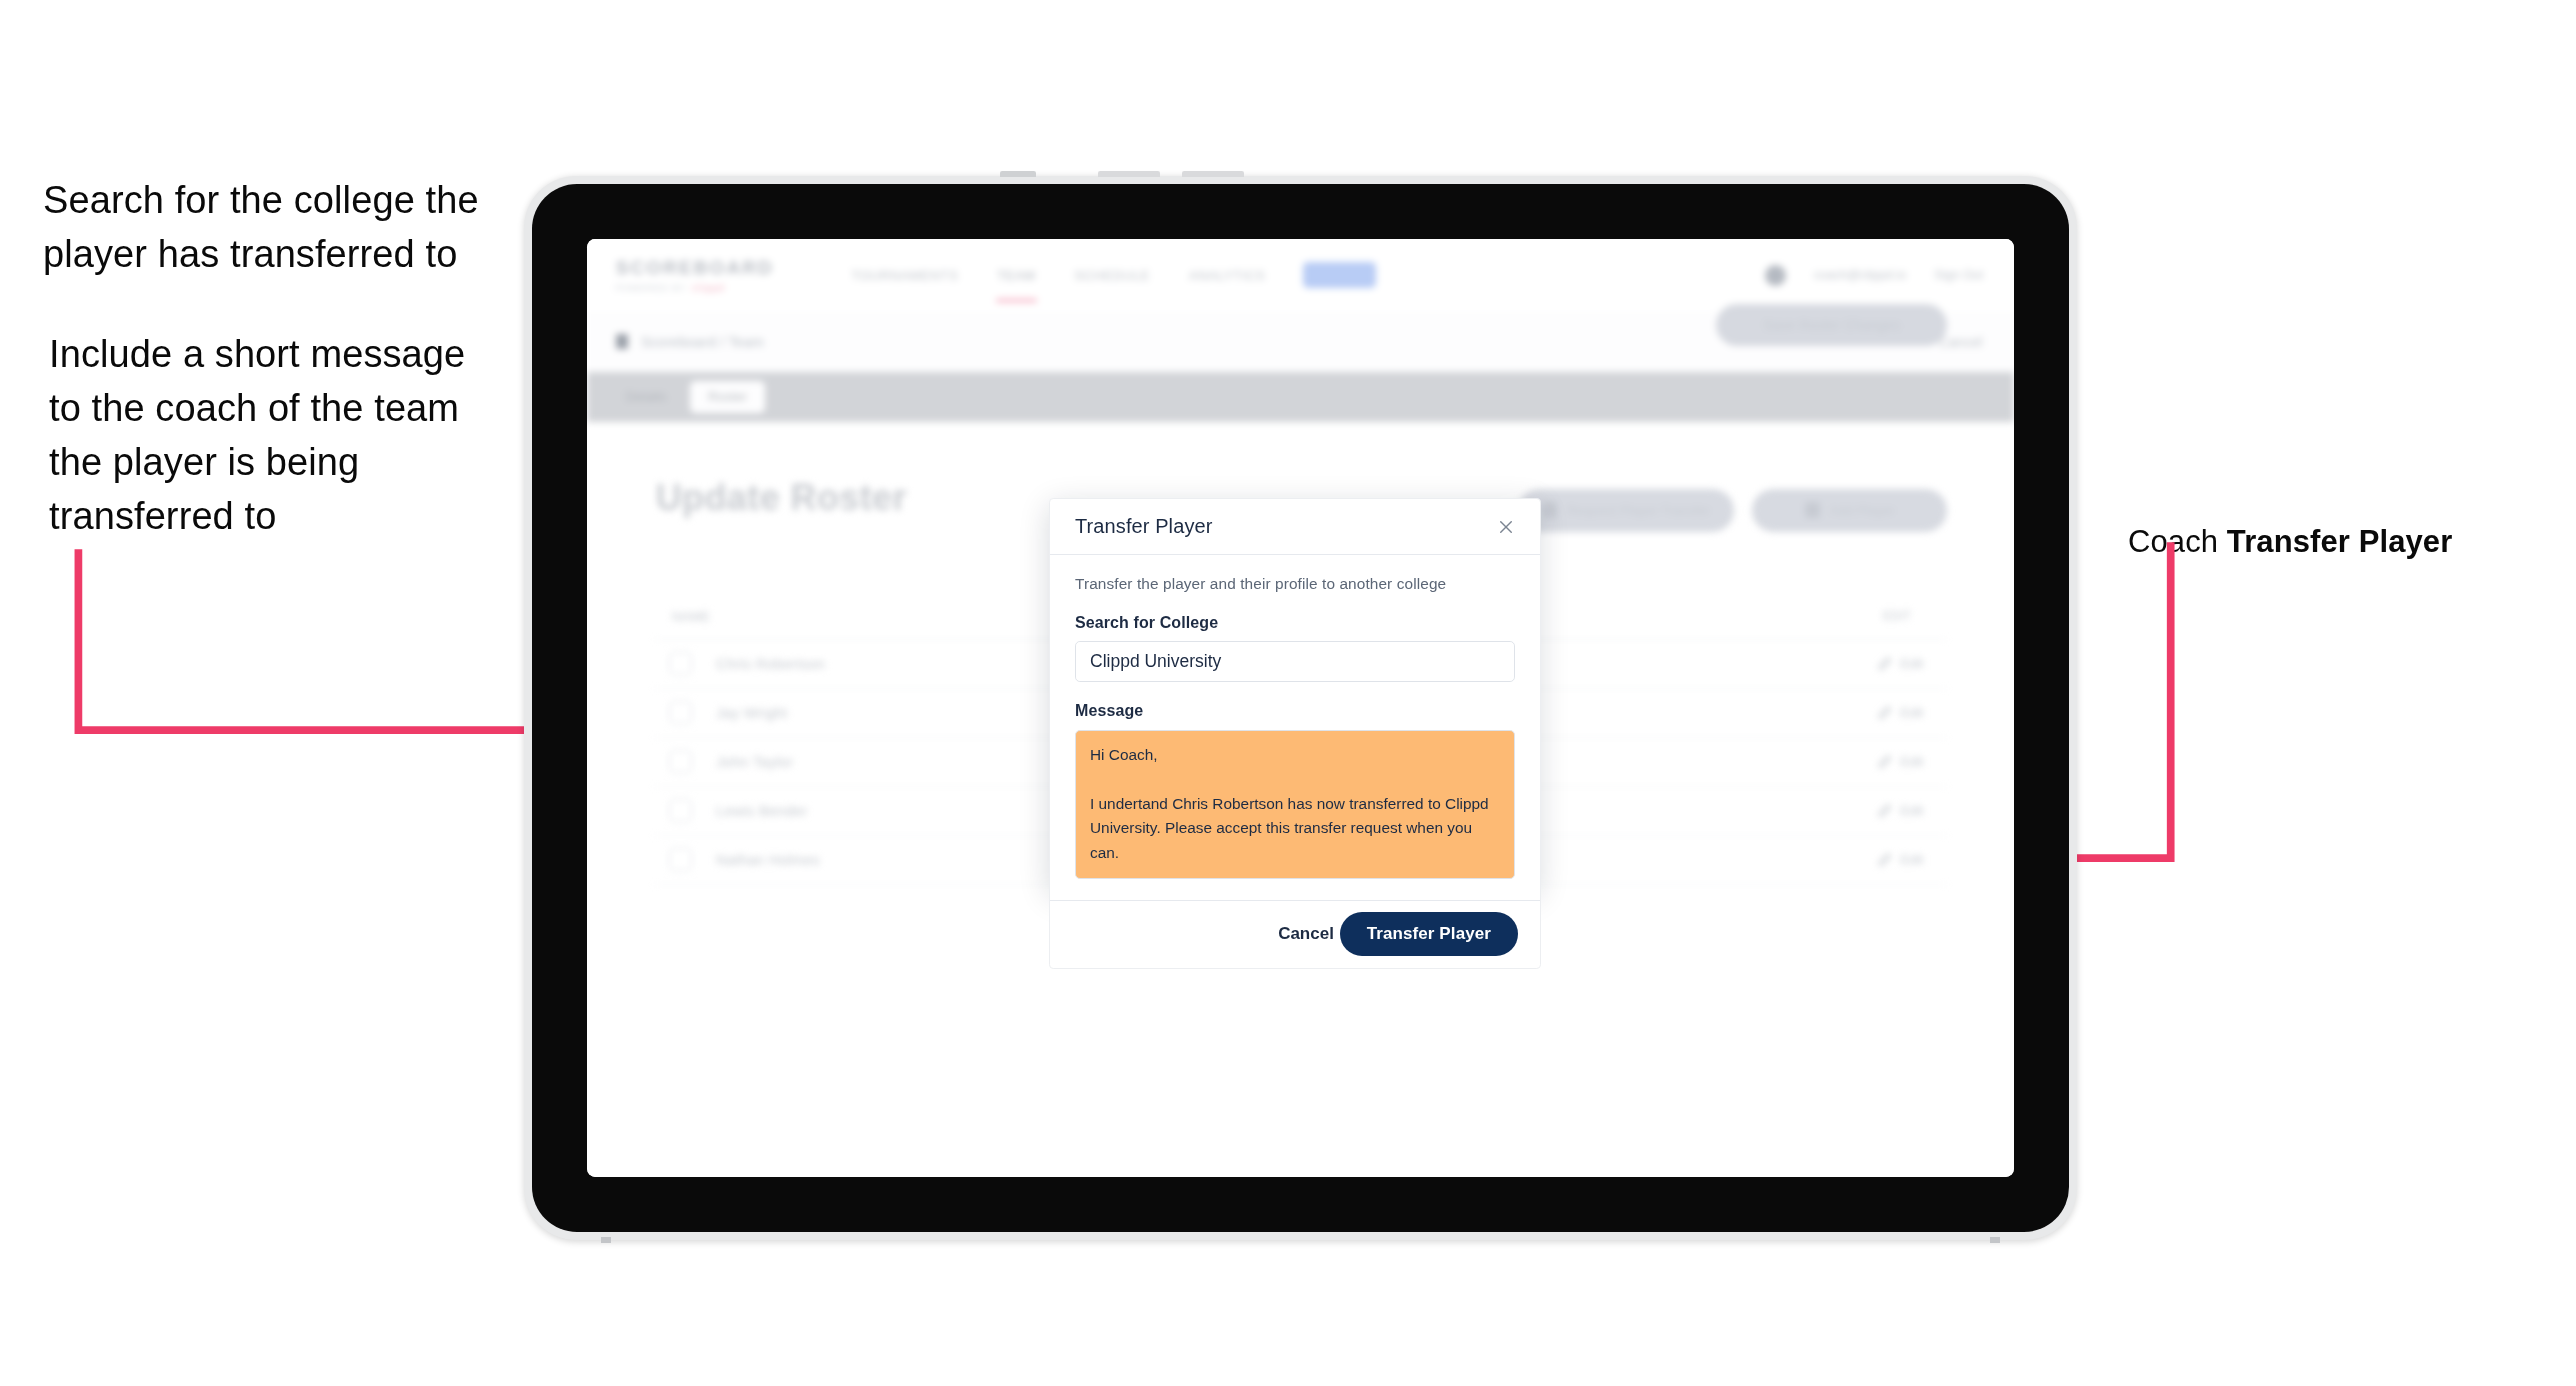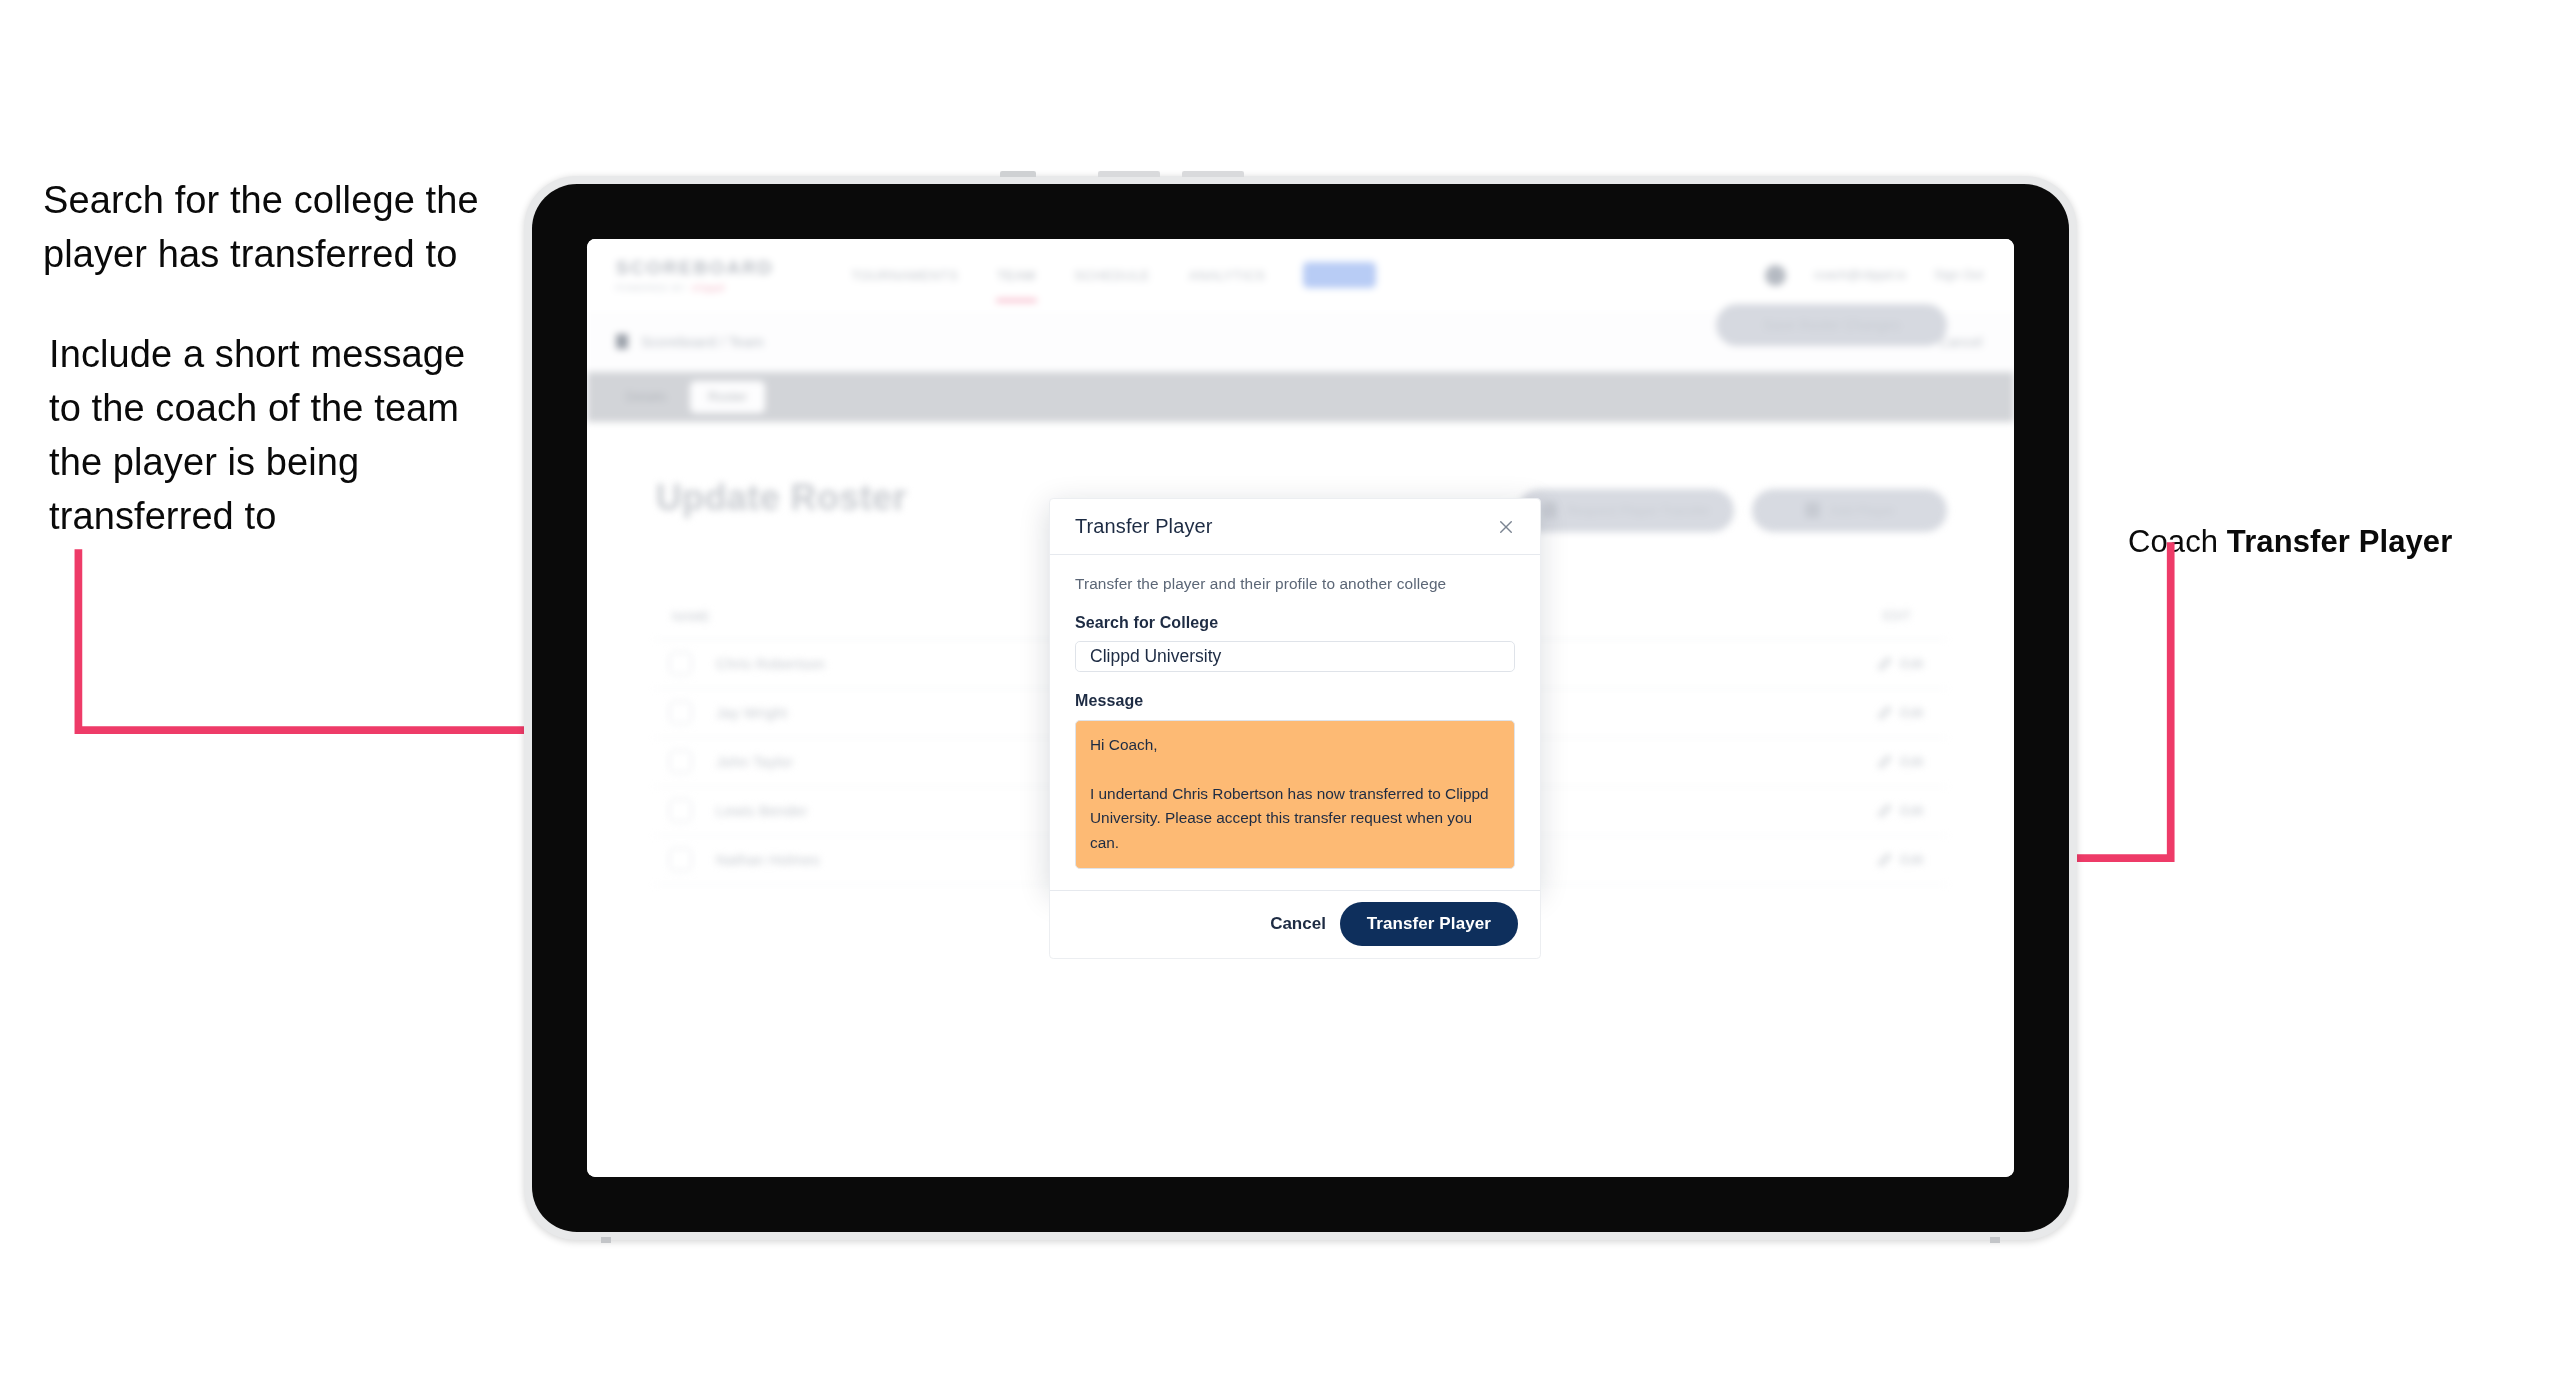--- a/index.html
+++ b/index.html
@@ -141,31 +141,31 @@
   .modal-title{font-size:20px;color:#1d2b43;letter-spacing:0.1px;}
   .modal-close{
     margin-left:auto;margin-right:22.4px;width:24px;height:24px;
     display:flex;align-items:center;justify-content:center;cursor:pointer;
   }
   .modal-close svg{width:18px;height:18px;}
   .modal-body{padding:19.6px 25px 21px 25px;}
   .modal-sub{font-size:15.4px;color:#5b6676;margin-bottom:21px;letter-spacing:0.1px;}
   .field-label{font-size:16px;color:#1d2b43;font-weight:bold;margin-bottom:9.8px;letter-spacing:0.1px;}
   .text-input{
-    width:100%;box-sizing:border-box;height:31px;border:0.7px solid #dfe3e9;border-radius:4.9px;
+    width:100%;box-sizing:border-box;height:41px;border:0.7px solid #dfe3e9;border-radius:4.9px;
     display:flex;align-items:center;padding:0 14px;font-size:17.5px;color:#1d2b43;background:#fff;
     margin-bottom:19.6px;
   }
   .textarea{
     width:100%;box-sizing:border-box;min-height:147px;border:0.7px solid #dfe3e9;border-radius:4.9px;
     padding:12.6px 14px;font-size:15.4px;color:#1d2b43;line-height:1.58;background:#fdba74;white-space:pre-line;
   }
   .modal-footer{
     border-top:0.7px solid #e6e9ee;height:67px;display:flex;align-items:center;
-    justify-content:flex-end;gap:10px;padding-right:22.4px;
+    justify-content:flex-end;gap:2px;padding-right:22.4px;
   }
   .btn-cancel{font-size:17px;font-weight:bold;color:#1d2b43;cursor:pointer;padding:7px 4.2px;}
   .btn-primary{
     background:#0e2f5c;color:#ffffff;font-size:17px;font-weight:bold;
     border-radius:28px;padding:12px 26.6px;cursor:pointer;letter-spacing:0.1px;
   }
 </style>
 </head>
 <body>
 

